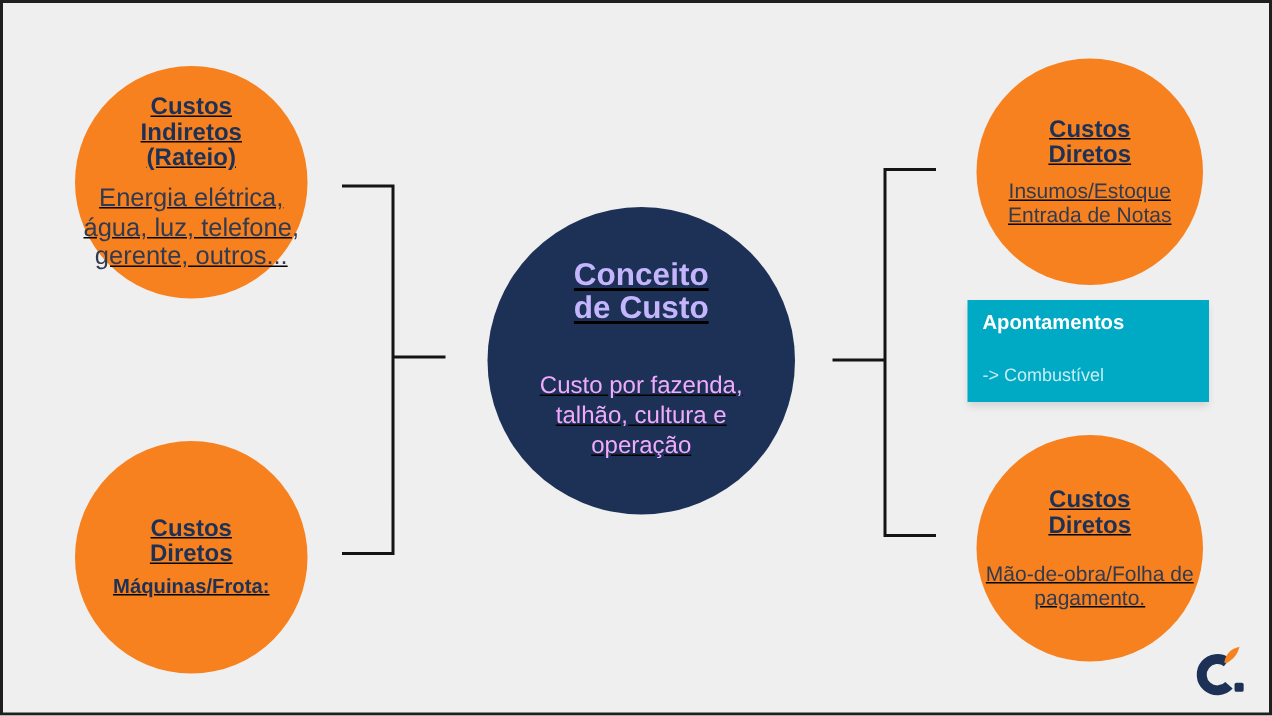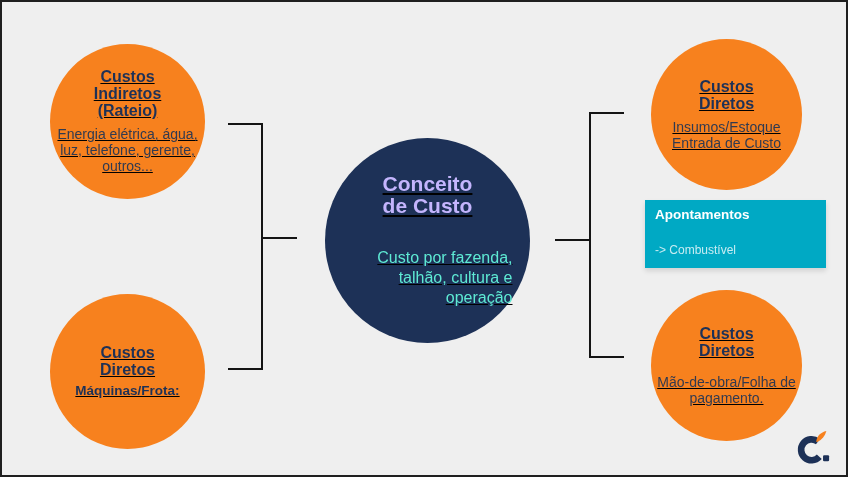--- a/index.html
+++ b/index.html
@@ -14,32 +14,32 @@
   .circle.orange{background:#f7811e;}
   .circle.navy{background:#1d3157;}
   .b-title{
     font-weight:bold;color:#1d3157;font-size:16px;line-height:1.07;
     max-width:104px;
   }
   .b-sub{
     font-weight:bold;color:#1d3157;font-size:13.5px;line-height:1.1;margin-top:6px;
   }
   .b-body{
-    color:#313a50;font-size:14px;line-height:1.13;margin-top:8px;max-width:152px;
+    color:#313a50;font-size:17px;line-height:1.13;margin-top:8px;max-width:152px;
   }
   .b-body.tight{margin-top:3px;}
   .c-title{
     font-weight:bold;color:#c4b5fd;font-size:21px;line-height:1.02;
     max-width:120px;text-align:center;
   }
   .c-body{
-    color:#5eead4;font-size:16px;line-height:1.25;margin-top:32px;max-width:170px;text-align:right;
+    color:#f0abfc;font-size:16px;line-height:1.25;margin-top:32px;max-width:170px;text-align:center;
   }
   .callout{
-    position:absolute;left:643px;top:198px;width:181px;height:68px;box-sizing:border-box;
+    position:absolute;left:643px;top:198px;width:161px;height:68px;box-sizing:border-box;
     background:#00a9c4;color:#fff;padding:7px 10px 6px 10px;
     box-shadow:0 3px 5px rgba(0,0,0,0.12);
   }
   .callout-title{font-weight:bold;font-size:13.5px;line-height:1.15;}
   .callout-items{margin-top:20px;}
   .callout-item{display:block;font-size:12px;line-height:1.26;color:rgba(255,255,255,0.78);}
   .lines{position:absolute;left:0;top:0;width:848px;height:477px;pointer-events:none;}
   .logo{position:absolute;right:13px;bottom:7px;width:38px;height:40px;}
 </style>
 </head>
@@ -62,21 +62,21 @@
     <div class="b-sub">Máquinas/Frota:</div>
   </div>
 
   <div class="circle navy" style="left:323px;top:136px;width:205px;height:205px;">
     <div class="c-title">Conceito de Custo</div>
     <div class="c-body">Custo por fazenda, talhão, cultura e operação</div>
   </div>
 
   <div class="circle orange" style="left:649px;top:37px;width:151px;height:151px;">
     <div class="b-title">Custos Diretos</div>
-    <div class="b-body" style="font-size:14px;max-width:140px;">Insumos/Estoque Entrada de Custo</div>
+    <div class="b-body" style="font-size:14px;max-width:140px;">Insumos/Estoque Entrada de Notas</div>
   </div>
 
   <div class="circle orange" style="left:649px;top:288px;width:151px;height:151px;">
     <div class="b-title">Custos Diretos</div>
     <div class="b-body" style="font-size:14px;max-width:145px;margin-top:16px;">Mão-de-obra/Folha de pagamento.</div>
   </div>
 
   <div class="callout">
     <div class="callout-title">Apontamentos</div>
     <div class="callout-items">

